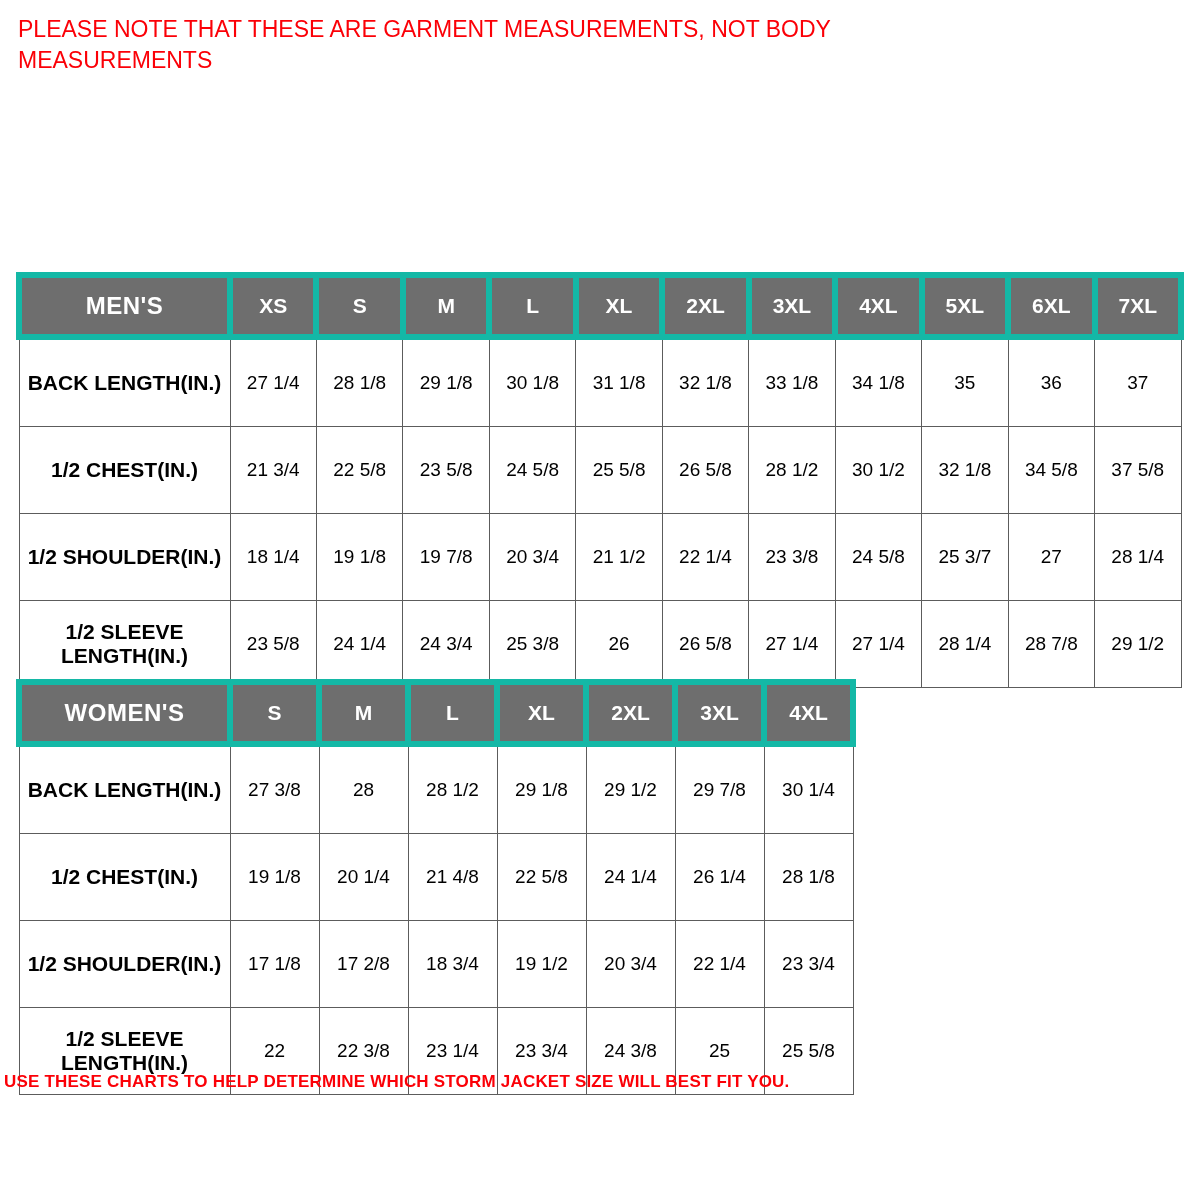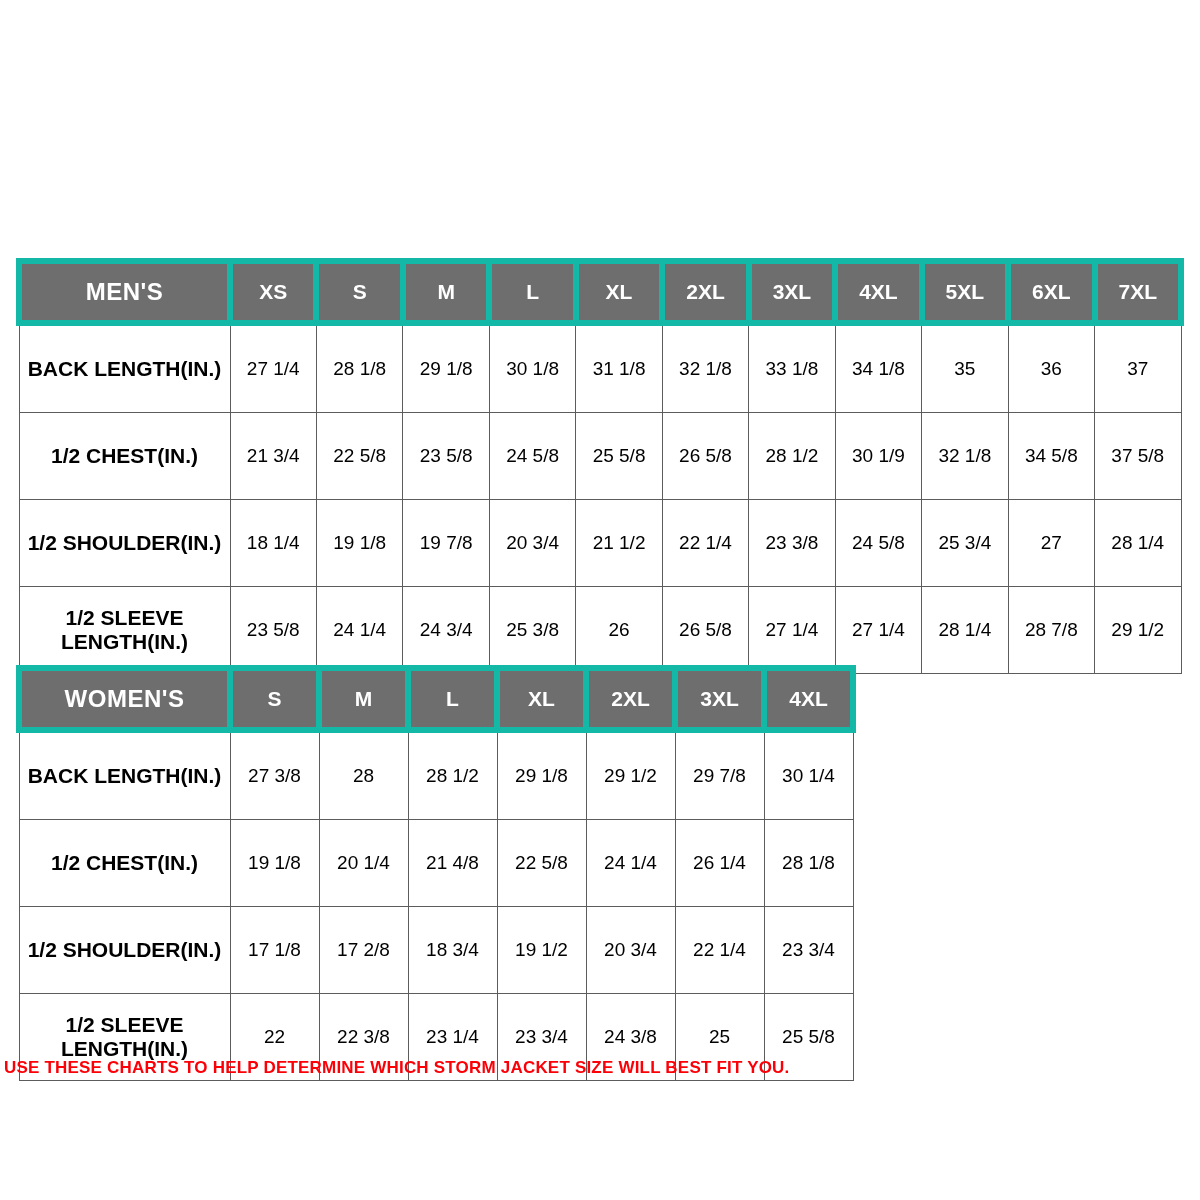--- a/index.html
+++ b/index.html
@@ -86,20 +86,21 @@
     letter-spacing: 0.2px;
     white-space: nowrap;
   }
 </style>
 </head>
 <body>
 
 <div class="page">
 
 
+  <p class="note">PLEASE NOTE THAT THESE ARE GARMENT MEASUREMENTS, NOT BODY MEASUREMENTS</p>
 
   <div class="men-wrap">
     <table class="size-table" id="men-table">
       <thead>
         <tr>
             <th class="corner" style="width: 205px;">MEN'S</th>
             <th>XS</th>
             <th>S</th>
             <th>M</th>
             <th>L</th>
@@ -129,36 +130,36 @@
           </tr>
           <tr>
             <td class="rowlabel">1/2 CHEST(IN.)</td>
             <td>21 3/4</td>
             <td>22 5/8</td>
             <td>23 5/8</td>
             <td>24 5/8</td>
             <td>25 5/8</td>
             <td>26 5/8</td>
             <td>28 1/2</td>
-            <td>30 1/9</td>
+            <td>30 1/2</td>
             <td>32 1/8</td>
             <td>34 5/8</td>
             <td>37 5/8</td>
           </tr>
           <tr>
             <td class="rowlabel">1/2 SHOULDER(IN.)</td>
             <td>18 1/4</td>
             <td>19 1/8</td>
             <td>19 7/8</td>
             <td>20 3/4</td>
             <td>21 1/2</td>
             <td>22 1/4</td>
             <td>23 3/8</td>
             <td>24 5/8</td>
-            <td>25 3/4</td>
+            <td>25 3/7</td>
             <td>27</td>
             <td>28 1/4</td>
           </tr>
           <tr>
             <td class="rowlabel">1/2 SLEEVE LENGTH(IN.)</td>
             <td>23 5/8</td>
             <td>24 1/4</td>
             <td>24 3/4</td>
             <td>25 3/8</td>
             <td>26</td>

